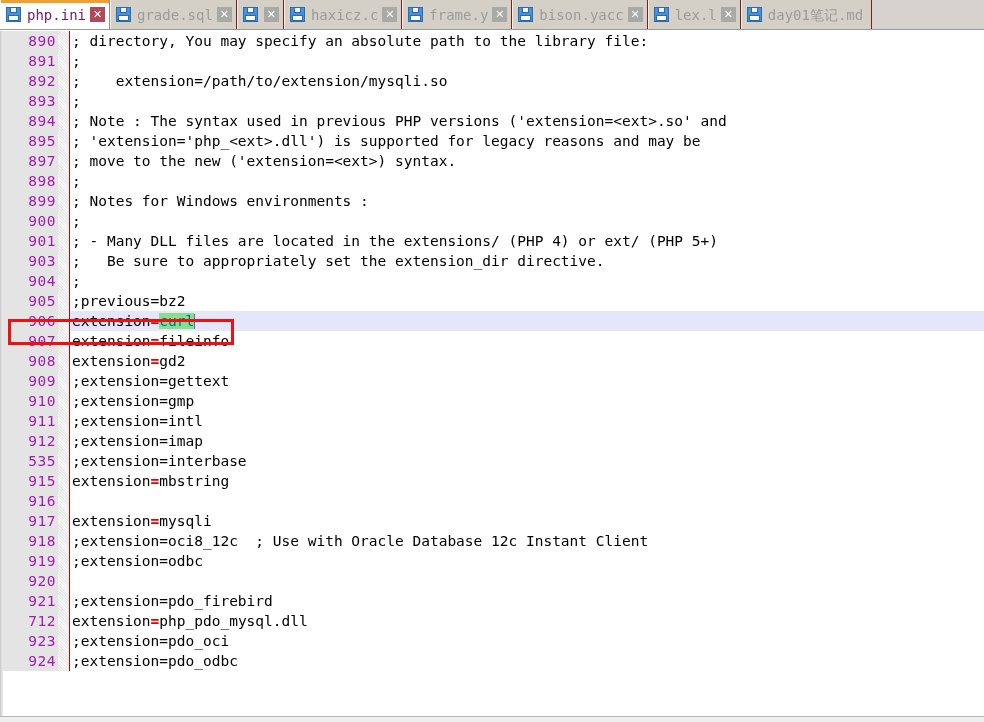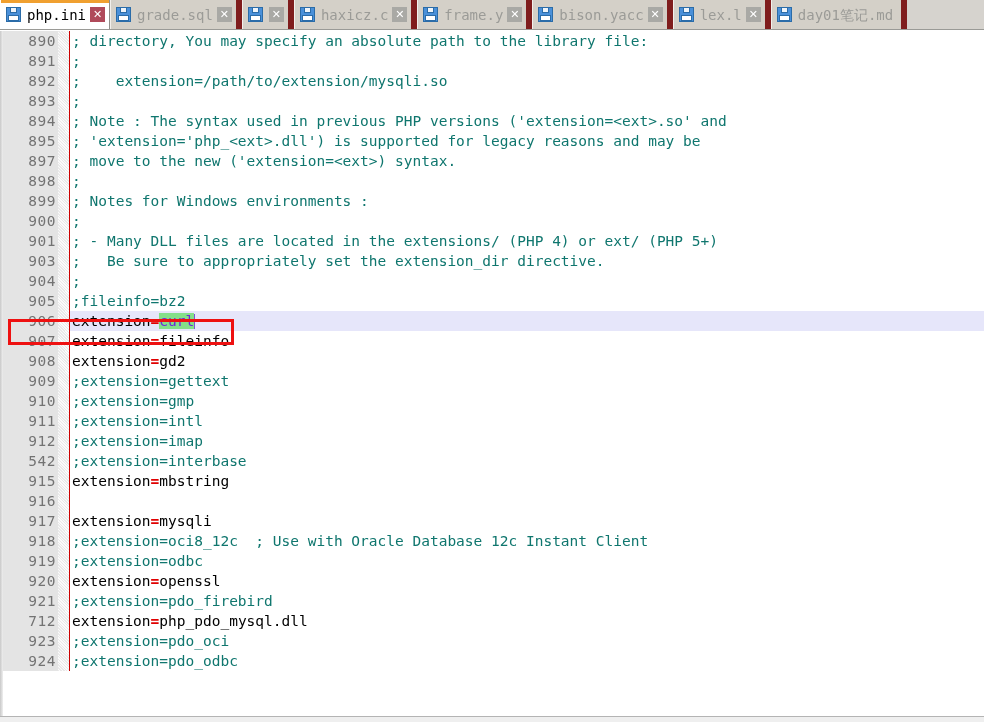--- a/index.html
+++ b/index.html
@@ -28,21 +28,21 @@
     box-sizing: border-box;
   }
   .tab {
     position: relative;
     height: 29px;
     display: flex;
     align-items: center;
     padding: 0 4px 0 5px;
     box-sizing: border-box;
     background: #d4d0c8;
-    border-right: 6px solid #7f1d1d;
+    border-right: 1px solid #7f1d1d;
     border-left: 1px solid #f2f0ec;
     flex: 0 0 auto;
     white-space: nowrap;
   }
   .tab.active {
     background: #ffffff;
     border-left: 1px solid #ffffff;
     border-right: 1px solid #8f8f8b;
   }
   .tab .topbar {
@@ -84,21 +84,21 @@
   }
 
   .tab-title {
     font-family: "DejaVu Sans Mono", "Liberation Mono", monospace;
     font-size: 14px;
     letter-spacing: 0px;
     color: #9b9b97;
     padding-right: 4px;
     line-height: 28px;
   }
-  .tab.active .tab-title { color: #000000; text-align: center; }
+  .tab.active .tab-title { color: #701a75; text-align: center; }
 
   .closebtn {
     width: 15px; height: 15px;
     flex: 0 0 auto;
     background: #a9a9a5;
     color: #ffffff;
     font-family: "DejaVu Sans", sans-serif;
     font-size: 11px;
     font-weight: bold;
     line-height: 15px;
@@ -131,21 +131,21 @@
   .row.current { background: #e6e6fa; }
 
   .gutter {
     position: absolute;
     left: 0; top: 0;
     width: 56px;
     height: 20px;
     text-align: right;
     padding-right: 2px;
     box-sizing: border-box;
-    color: #737373;
+    color: #a21caf;
     background: #e4e4e4;
     font-size: 14.5px;
     letter-spacing: 0.5px;
   }
   .fold {
     position: absolute;
     left: 56px; top: 0;
     width: 11px;
     height: 20px;
     background:
@@ -160,23 +160,23 @@
     width: 1px;
     height: 20px;
     background: #cc0000;
   }
   .code {
     position: absolute;
     left: 70px; top: 0;
     height: 20px;
     color: #000000;
   }
-  .cm   { color: #0f766e; }          
+  .cm   { color: #000000; }          
   .eq   { color: #e00000; font-weight: bold; }  
-  .sel  { background: #84e08a; color: #6d28d9; }
+  .sel  { background: #84e08a; color: #0369a1; }
   .caret {
     display: inline-block;
     width: 1px;
     height: 15px;
     background: #7d52d8;
     vertical-align: -3px;
     margin-left: 0px;
   }
 
   
@@ -300,35 +300,35 @@
     <div class="row"><div class="gutter">893</div><div class="fold"></div><div class="redline"></div><div class="code"><span class="cm">;</span></div></div>
     <div class="row"><div class="gutter">894</div><div class="fold"></div><div class="redline"></div><div class="code"><span class="cm">; Note : The syntax used in previous PHP versions ('extension=&lt;ext&gt;.so' and</span></div></div>
     <div class="row"><div class="gutter">895</div><div class="fold"></div><div class="redline"></div><div class="code"><span class="cm">; 'extension='php_&lt;ext&gt;.dll') is supported for legacy reasons and may be</span></div></div>
     <div class="row"><div class="gutter">897</div><div class="fold"></div><div class="redline"></div><div class="code"><span class="cm">; move to the new ('extension=&lt;ext&gt;) syntax.</span></div></div>
     <div class="row"><div class="gutter">898</div><div class="fold"></div><div class="redline"></div><div class="code"><span class="cm">;</span></div></div>
     <div class="row"><div class="gutter">899</div><div class="fold"></div><div class="redline"></div><div class="code"><span class="cm">; Notes for Windows environments :</span></div></div>
     <div class="row"><div class="gutter">900</div><div class="fold"></div><div class="redline"></div><div class="code"><span class="cm">;</span></div></div>
     <div class="row"><div class="gutter">901</div><div class="fold"></div><div class="redline"></div><div class="code"><span class="cm">; - Many DLL files are located in the extensions/ (PHP 4) or ext/ (PHP 5+)</span></div></div>
     <div class="row"><div class="gutter">903</div><div class="fold"></div><div class="redline"></div><div class="code"><span class="cm">;   Be sure to appropriately set the extension_dir directive.</span></div></div>
     <div class="row"><div class="gutter">904</div><div class="fold"></div><div class="redline"></div><div class="code"><span class="cm">;</span></div></div>
-    <div class="row"><div class="gutter">905</div><div class="fold"></div><div class="redline"></div><div class="code"><span class="cm">;fileinfo=bz2</span></div></div>
+    <div class="row"><div class="gutter">905</div><div class="fold"></div><div class="redline"></div><div class="code"><span class="cm">;previous=bz2</span></div></div>
     <div class="row current"><div class="gutter">906</div><div class="fold"></div><div class="redline"></div><div class="code">extension<span class="eq">=</span><span class="sel">curl</span><span class="caret"></span></div></div>
     <div class="row"><div class="gutter">907</div><div class="fold"></div><div class="redline"></div><div class="code">extension<span class="eq">=</span>fileinfo</div></div>
     <div class="row"><div class="gutter">908</div><div class="fold"></div><div class="redline"></div><div class="code">extension<span class="eq">=</span>gd2</div></div>
     <div class="row"><div class="gutter">909</div><div class="fold"></div><div class="redline"></div><div class="code"><span class="cm">;extension=gettext</span></div></div>
     <div class="row"><div class="gutter">910</div><div class="fold"></div><div class="redline"></div><div class="code"><span class="cm">;extension=gmp</span></div></div>
     <div class="row"><div class="gutter">911</div><div class="fold"></div><div class="redline"></div><div class="code"><span class="cm">;extension=intl</span></div></div>
     <div class="row"><div class="gutter">912</div><div class="fold"></div><div class="redline"></div><div class="code"><span class="cm">;extension=imap</span></div></div>
-    <div class="row"><div class="gutter">542</div><div class="fold"></div><div class="redline"></div><div class="code"><span class="cm">;extension=interbase</span></div></div>
+    <div class="row"><div class="gutter">535</div><div class="fold"></div><div class="redline"></div><div class="code"><span class="cm">;extension=interbase</span></div></div>
     <div class="row"><div class="gutter">915</div><div class="fold"></div><div class="redline"></div><div class="code">extension<span class="eq">=</span>mbstring</div></div>
     <div class="row"><div class="gutter">916</div><div class="fold"></div><div class="redline"></div></div>
     <div class="row"><div class="gutter">917</div><div class="fold"></div><div class="redline"></div><div class="code">extension<span class="eq">=</span>mysqli</div></div>
     <div class="row"><div class="gutter">918</div><div class="fold"></div><div class="redline"></div><div class="code"><span class="cm">;extension=oci8_12c  ; Use with Oracle Database 12c Instant Client</span></div></div>
     <div class="row"><div class="gutter">919</div><div class="fold"></div><div class="redline"></div><div class="code"><span class="cm">;extension=odbc</span></div></div>
-    <div class="row"><div class="gutter">920</div><div class="fold"></div><div class="redline"></div><div class="code">extension<span class="eq">=</span>openssl</div></div>
+    <div class="row"><div class="gutter">920</div><div class="fold"></div><div class="redline"></div></div>
     <div class="row"><div class="gutter">921</div><div class="fold"></div><div class="redline"></div><div class="code"><span class="cm">;extension=pdo_firebird</span></div></div>
     <div class="row"><div class="gutter">712</div><div class="fold"></div><div class="redline"></div><div class="code">extension<span class="eq">=</span>php_pdo_mysql.dll</div></div>
     <div class="row"><div class="gutter">923</div><div class="fold"></div><div class="redline"></div><div class="code"><span class="cm">;extension=pdo_oci</span></div></div>
     <div class="row"><div class="gutter">924</div><div class="fold"></div><div class="redline"></div><div class="code"><span class="cm">;extension=pdo_odbc</span></div></div>
   </div>
 <div id="leftedge"></div>
 <div id="annot"></div>
 <div id="hscroll"></div>
 
 </body></html>

